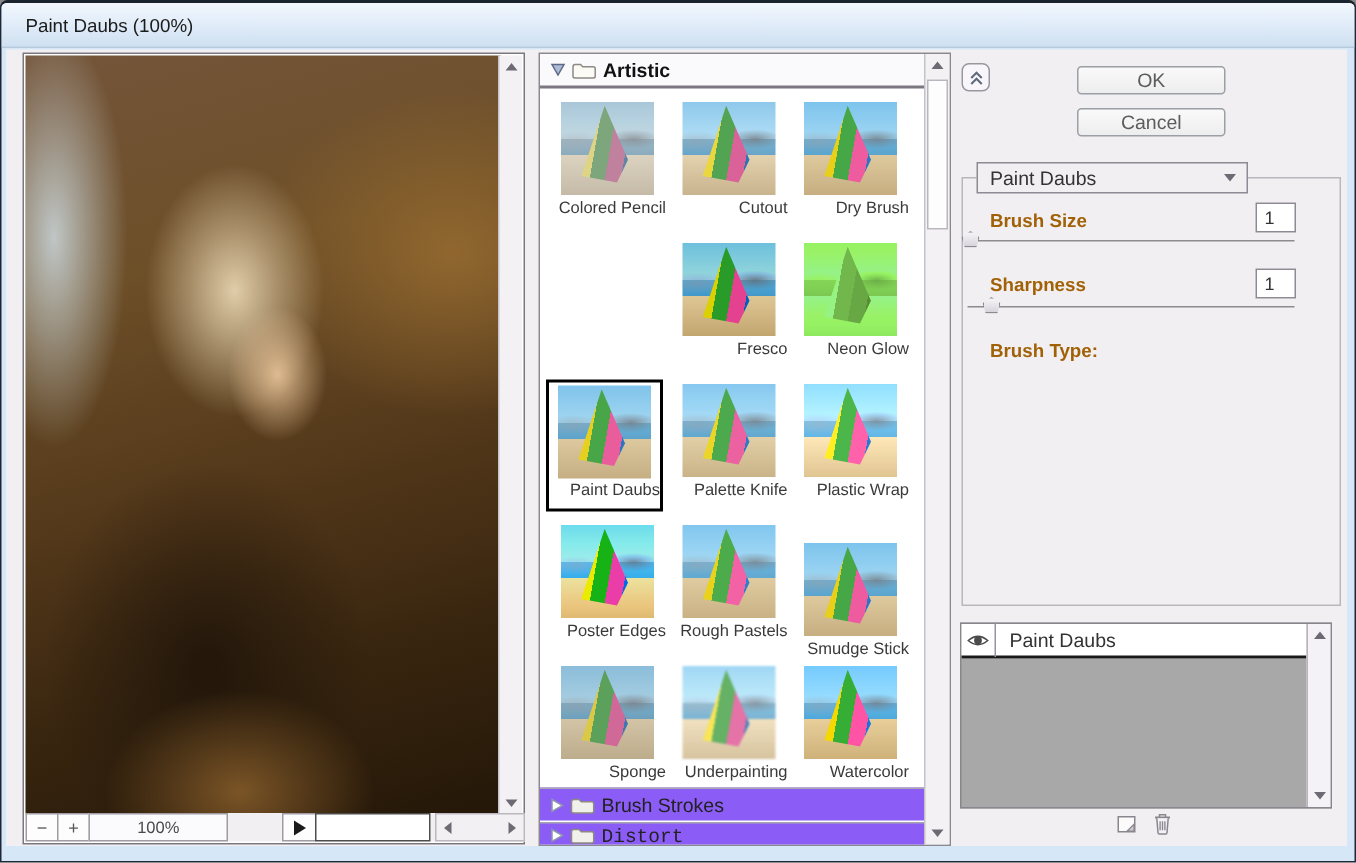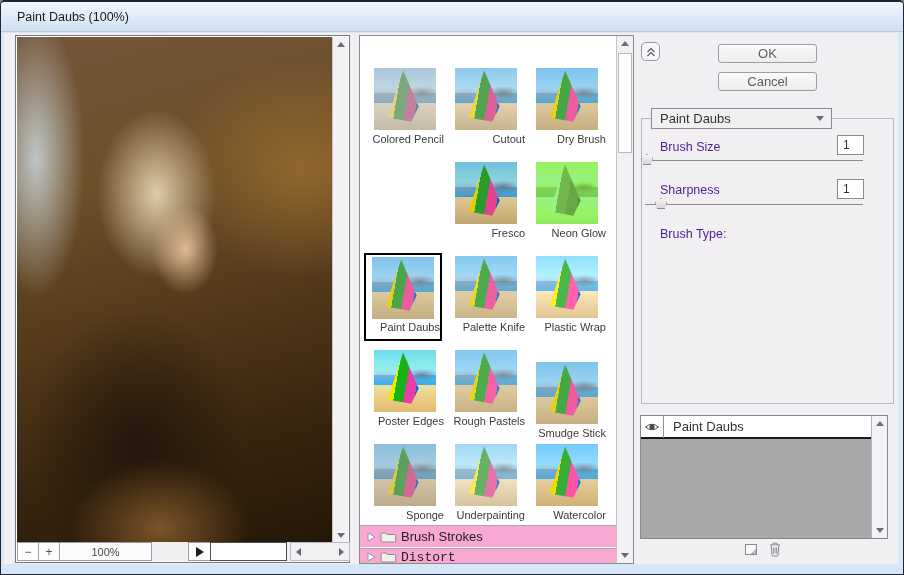--- a/index.html
+++ b/index.html
@@ -91,21 +91,21 @@
     background:#fff;border:1px solid #8c888f;overflow:hidden;
   }
   .cat-header{
     position:absolute;left:0;top:0;width:256px;height:23px;
     background:#faf9fc;border-bottom:2px solid #7b7781;
     display:flex;align-items:center;gap:4px;padding-left:7px;
     font-size:13px;font-weight:bold;color:#111;
   }
   .cat-row{
     position:absolute;left:0;width:256px;height:22px;
-    background:#f9a8d4;border-top:1px solid #aaa6af;
+    background:#8b5cf6;border-top:1px solid #aaa6af;
     display:flex;align-items:center;gap:4px;padding-left:7px;
     font-size:13px;color:#222;
   }
   .cat-row.r1{top:489px;}
   .cat-row.r2{top:512px;height:17px;font-family:Liberation Mono, monospace;}
   .cell{
     position:absolute;width:78px;height:88px;text-align:right;cursor:default;
   }
   .cell .scene{
     position:absolute;left:8px;top:1px;width:62px;height:62px;
@@ -164,21 +164,21 @@
   .groupbox{
     position:absolute;left:637px;top:85px;width:253px;height:286px;
     border:1px solid #bab6be;
   }
   .preset-select{
     position:absolute;left:647px;top:75px;width:181px;height:21px;
     background:#f2eff3;border:1px solid #8e8a94;
     display:flex;align-items:center;font-size:13px;color:#333;padding-left:8px;
   }
   .preset-select .tri-d{position:absolute;right:7px;}
-  .ctl-label{position:absolute;font-size:12.5px;color:#4c1d95;}
+  .ctl-label{position:absolute;font-size:12.5px;color:#a16207;font-weight:bold;}
   .textbox{
     position:absolute;width:27px;height:20px;border:1px solid #8e8a94;background:#fff;
     font-size:12px;color:#333;font-family:"Liberation Sans",sans-serif;padding:0 0 0 5px;
   }
   .slider-track{position:absolute;height:1px;background:#8c8c8c;width:218px;left:641px;}
   .sl-thumb{
     position:absolute;width:12px;height:11px;
     background:linear-gradient(180deg,#f6f4f8,#d8d4dc);
     border:1px solid #8d8993;
     clip-path:polygon(50% 0,100% 38%,82% 100%,18% 100%,0 38%);
@@ -248,20 +248,29 @@
             </div>
           <div class="hbtn right">
               <div class="tri-r"></div>
             </div>
         </div>
       </div>
     </div>
 
     <div class="filter-panel">
 
+      <div class="cat-header">
+        <svg width="10" height="9">
+            <polygon points="1,1 9,1 5,8" fill="#aebcd8" stroke="#5c6a86"></polygon>
+          </svg>
+        <svg width="17" height="12">
+            <path d="M1 3.5 Q1 2 2.5 2 H6 L7.5 3.5 H14.5 Q15.8 3.5 15.8 4.8 V10 Q15.8 11 14.5 11 H2.5 Q1 11 1 10 Z" fill="#fbfaf5" stroke="#8d8a84"></path>
+          </svg>
+        <span>Artistic</span>
+      </div>
 
       <div class="cell f-colored-pencil" style="left:6px;top:31px">
           <div class="scene"></div>
           <div class="tlabel">Colored Pencil</div>
         </div>
       <div class="cell f-cutout" style="left:87px;top:31px">
           <div class="scene"></div>
           <div class="tlabel">Cutout</div>
         </div>
       <div class="cell f-dry-brush" style="left:168px;top:31px">

